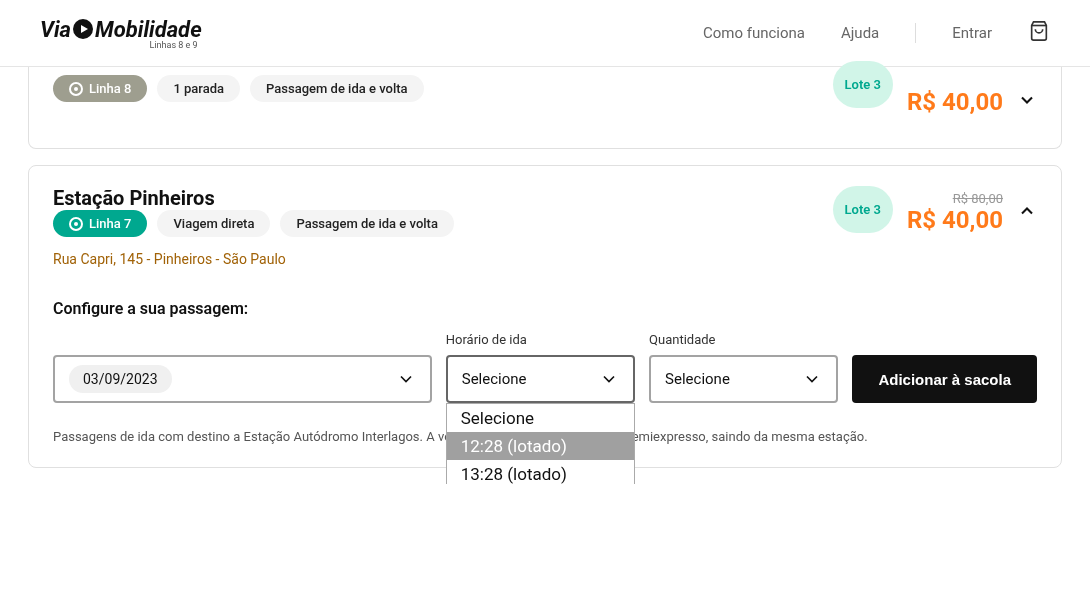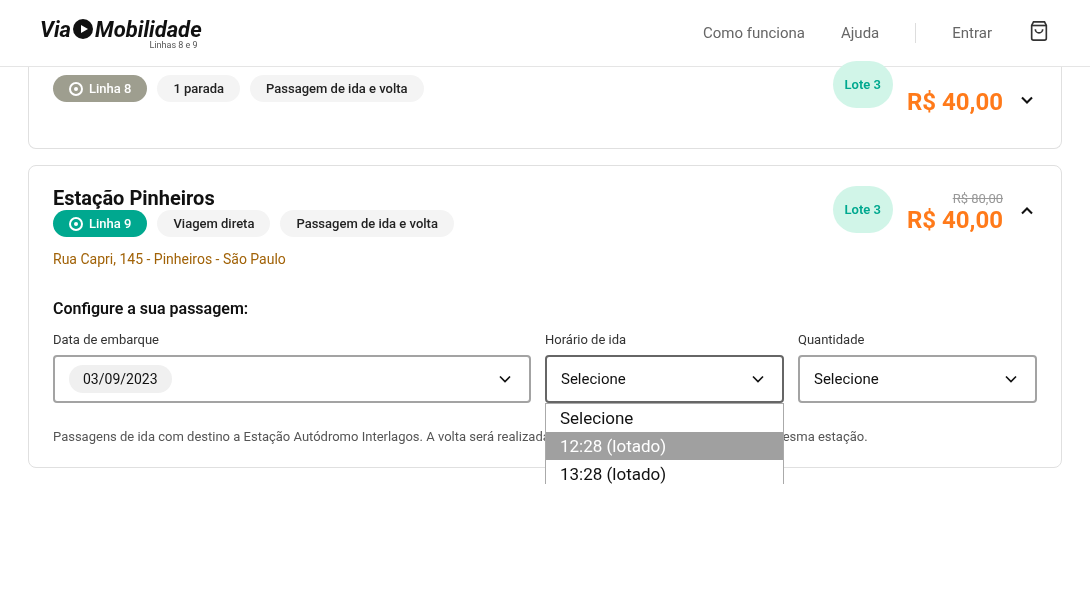--- a/index.html
+++ b/index.html
@@ -111,21 +111,21 @@
     </div>
   </div>
 
   <div class="card">
     <div class="row-top">
       <div>
         <div class="station-title">Estação Pinheiros</div>
         <div class="tags">
           <span class="tag tag-line9">
             <span class="target-icon"></span>
-            <span>Linha 9</span>
+            <span>Linha 7</span>
           </span>
           <span class="tag tag-outline">Viagem direta</span>
           <span class="tag tag-outline">Passagem de ida e volta</span>
         </div>
         <div class="address">Rua Capri, 145 - Pinheiros - São Paulo</div>
       </div>
       <div class="price-block">
         <span class="lote">Lote 3</span>
         <div class="price-inner">
           <div class="old-price">R$ 80,00</div>
@@ -136,21 +136,20 @@
               <path d="M6 15l6-6 6 6"></path>
             </svg>
         </span>
       </div>
     </div>
 
     <div class="config-title">Configure a sua passagem:</div>
 
     <div class="form-row">
       <div class="field field-date">
-        <div class="field-label">Data de embarque</div>
         <div class="select-box">
           <span class="date-pill">03/09/2023</span>
           <svg class="chev-svg" viewBox="0 0 24 24" fill="none" stroke="#111" stroke-width="2">
               <path d="M6 9l6 6 6-6"></path>
             </svg>
         </div>
       </div>
 
       <div class="field">
         <div class="field-label">Horário de ida</div>
@@ -174,18 +173,19 @@
       <div class="field">
         <div class="field-label">Quantidade</div>
         <div class="select-box">
           <span>Selecione</span>
           <svg class="chev-svg" viewBox="0 0 24 24" fill="none" stroke="#111" stroke-width="2">
               <path d="M6 9l6 6 6-6"></path>
             </svg>
         </div>
       </div>
 
+      <button class="add-btn">Adicionar à sacola</button>
     </div>
 
     <div class="note">Passagens de ida com destino a Estação Autódromo Interlagos. A volta será realizada por formato semiexpresso, saindo da mesma estação.</div>
   </div>
 
 </div>
 
 </body></html>

